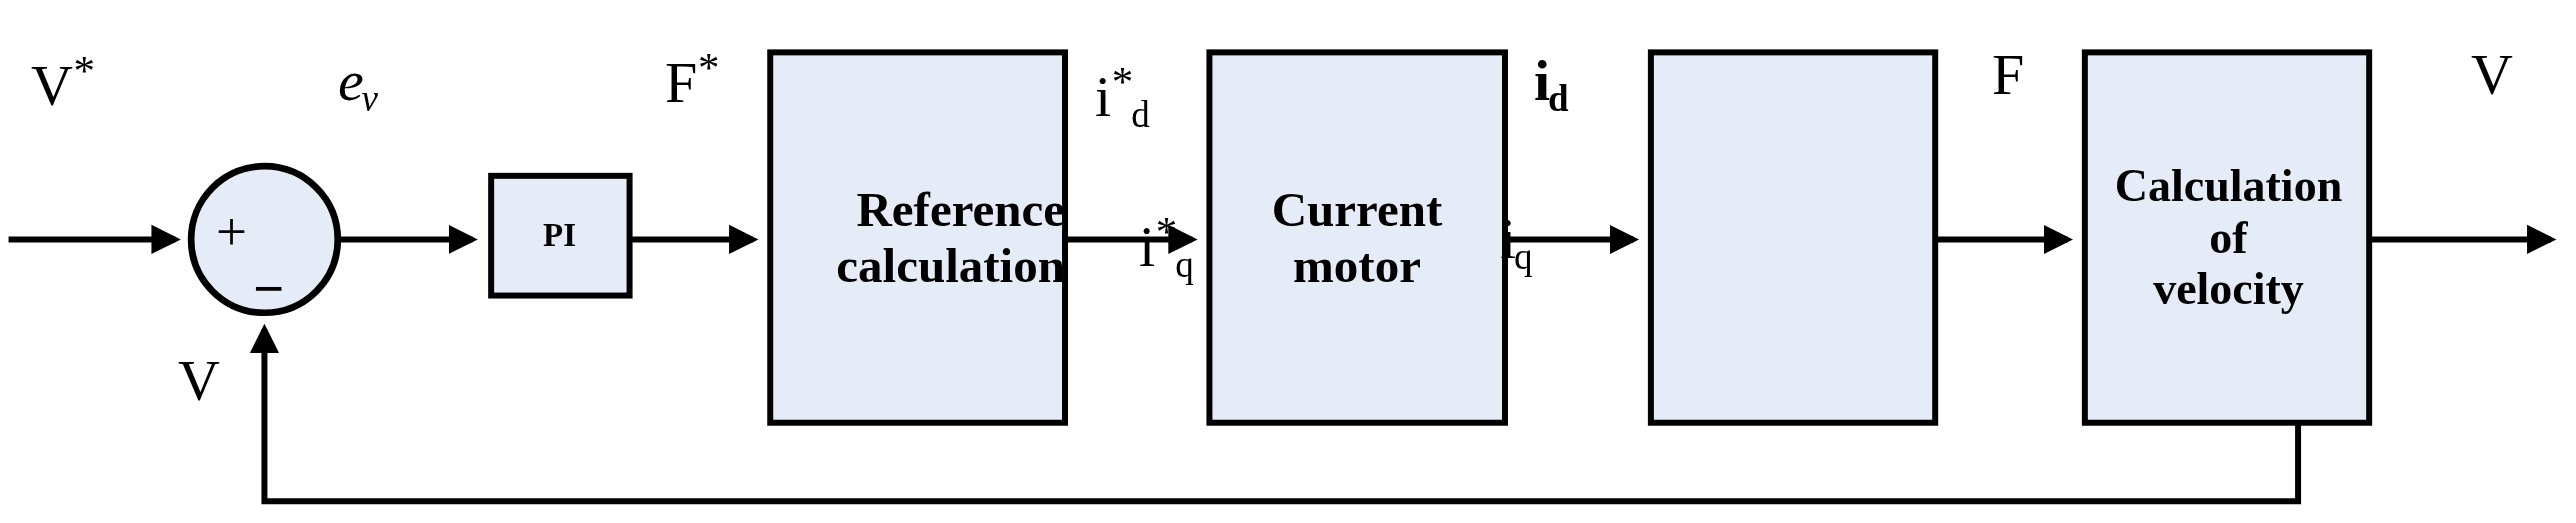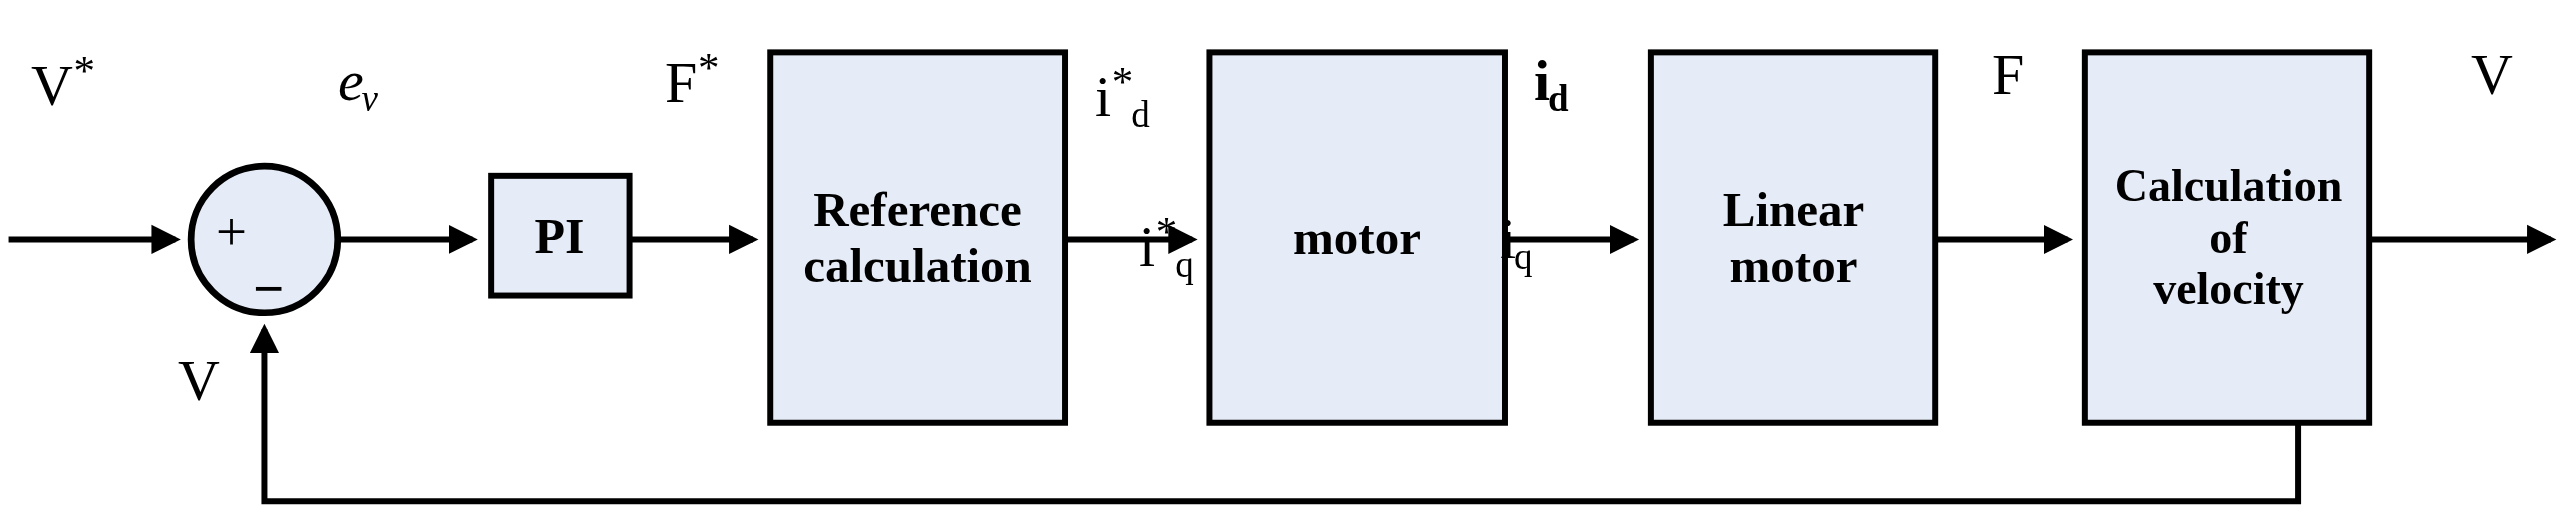--- a/index.html
+++ b/index.html
@@ -109,37 +109,34 @@
       <rect x="2205" y="70" width="380" height="495" fill="#e6ecf7" stroke="#000000" stroke-width="8"></rect>
       <rect x="2785" y="70" width="380" height="495" fill="#e6ecf7" stroke="#000000" stroke-width="8"></rect>
     </g>
 
     <circle cx="352" cy="320" r="98" fill="#e6ecf7" stroke="#000000" stroke-width="9"></circle>
   </svg>
 
   <span class="sumsign" style="left:216px; top:204px; font-size:55px;">+</span>
   <span class="sumsign" style="left:253px; top:261px; font-size:55px; font-weight:bold;">−</span>
 
-  <div class="blocklabel" style="left:490px; top:176px; width:139px; height:120px; font-size:50px;">
+  <div class="blocklabel" style="left:490px; top:176px; width:139px; height:120px; font-size:33px;">
     <span class="ln">PI</span>
   </div>
 
-  <div class="blocklabel" style="left:770px; top:52px; width:295px; height:371px; font-size:49px;">
+  <div class="blocklabel" style="left:770px; top:52px; width:295px; height:371px; font-size:49px;align-items:flex-end;">
     <span class="ln">Reference</span>
     <span class="ln">calculation</span>
   </div>
 
   <div class="blocklabel" style="left:1209px; top:52px; width:296px; height:371px; font-size:49px;">
+    <span class="ln">Current</span>
     <span class="ln">motor</span>
   </div>
 
-  <div class="blocklabel" style="left:1651px; top:52px; width:285px; height:371px; font-size:49px;">
-    <span class="ln">Linear</span>
-    <span class="ln">motor</span>
-  </div>
 
   <div class="blocklabel" style="left:2086px; top:52px; width:285px; height:371px; font-size:46px;">
     <span class="ln">Calculation</span>
     <span class="ln">of</span>
     <span class="ln">velocity</span>
   </div>
 
   <div class="label sig" style="left:31px; top:49px;">
     <span>V</span><span class="sup">*</span>
   </div>

